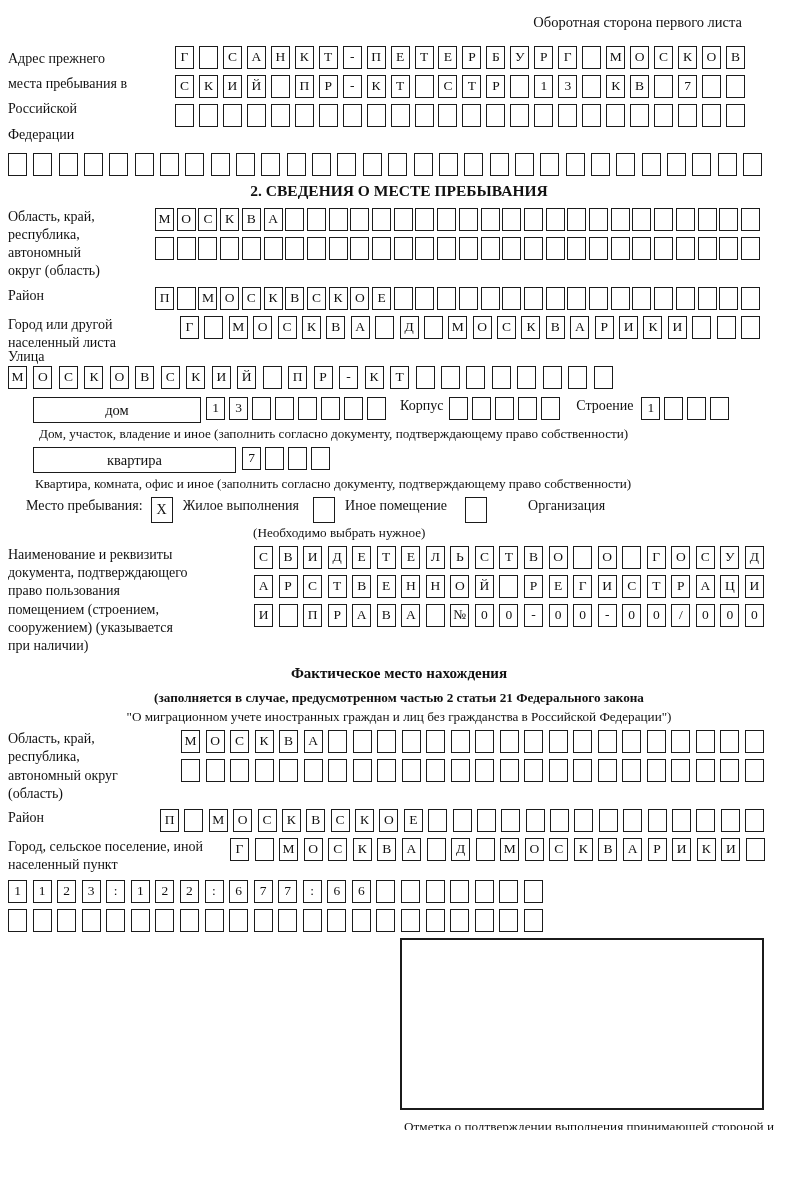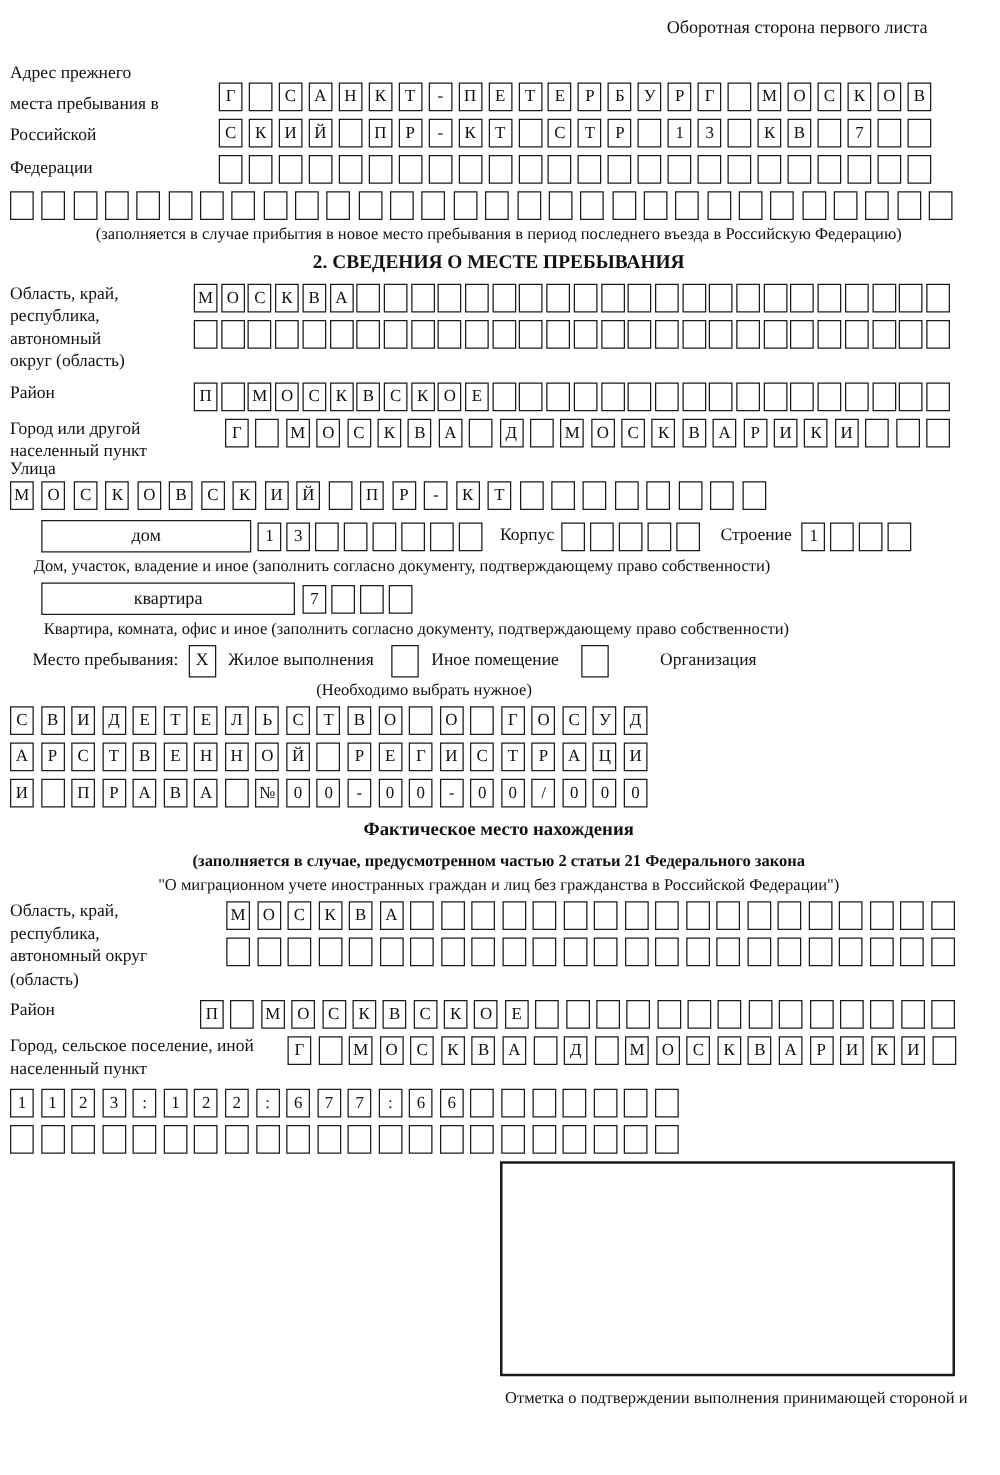--- a/index.html
+++ b/index.html
@@ -53,21 +53,21 @@
   }
   .bigbox{
     box-sizing:border-box;
     border:1.6px solid #1b1b1b;
     height:26px;
     display:flex;align-items:center;justify-content:center;
     font-size:14.5px;
     background:#fff;
     flex:0 0 auto;
   }
-  .inline-row{display:flex;align-items:center;}
+  .inline-row{display:flex;}
   .ckbox{
     box-sizing:border-box;
     width:22px;height:26px;
     border:1.6px solid #1b1b1b;
     text-align:center;
     font-size:14px;line-height:23px;
     flex:0 0 auto;
   }
   .stamp-box{
     box-sizing:border-box;
@@ -85,21 +85,21 @@
   }
   .toplabel{line-height:1.8;}
 </style>
 </head>
 <body>
 
 <div class="page">
 
   <div class="hdr-right">Оборотная сторона первого листа</div>
 
-  <div class="field" style="margin-top:15px;align-items:flex-end;">
+  <div class="field" style="margin-top:15px;">
     <div class="label toplabel" style="width:167px;padding-right:47px;">Адрес прежнего места пребывания в Российской Федерации</div>
     <div class="rows" style="width:570px;">
       <div class="cellrow">
           <span class="cell">Г</span>
           <span class="cell"></span>
           <span class="cell">С</span>
           <span class="cell">А</span>
           <span class="cell">Н</span>
           <span class="cell">К</span>
           <span class="cell">Т</span>
@@ -200,21 +200,20 @@
       <span class="cell"></span>
       <span class="cell"></span>
       <span class="cell"></span>
       <span class="cell"></span>
       <span class="cell"></span>
       <span class="cell"></span>
       <span class="cell"></span>
       <span class="cell"></span>
       <span class="cell"></span>
     </div>
-  <div class="caption">(заполняется в случае прибытия в новое место пребывания в период последнего въезда в Российскую Федерацию)</div>
 
   <div class="sec-title">2. СВЕДЕНИЯ О МЕСТЕ ПРЕБЫВАНИЯ</div>
 
   <div class="field">
     <div class="label" style="width:147px;padding-right:42px;">Область, край, республика, автономный округ (область)</div>
     <div class="rows" style="width:605px;">
       <div class="cellrow">
           <span class="cell">М</span>
           <span class="cell">О</span>
           <span class="cell">С</span>
@@ -305,21 +304,21 @@
         <span class="cell"></span>
         <span class="cell"></span>
         <span class="cell"></span>
         <span class="cell"></span>
         <span class="cell"></span>
         <span class="cell"></span>
       </div>
   </div>
 
   <div class="field">
-    <div class="label" style="width:172px;">Город или другой населенный пункт</div>
+    <div class="label" style="width:172px;">Город или другой населенный листа</div>
     <div class="cellrow" style="width:580px;">
         <span class="cell">Г</span>
         <span class="cell"></span>
         <span class="cell">М</span>
         <span class="cell">О</span>
         <span class="cell">С</span>
         <span class="cell">К</span>
         <span class="cell">В</span>
         <span class="cell">А</span>
         <span class="cell"></span>
@@ -394,21 +393,21 @@
         <span class="cell"></span>
       </div>
     <div class="label" style="margin-left:16px;">Строение</div>
     <div class="cellrow gapped" style="margin-left:8px;">
         <span class="cell">1</span>
         <span class="cell"></span>
         <span class="cell"></span>
         <span class="cell"></span>
       </div>
   </div>
-  <div class="caption" style="text-align:left;margin-left:19px;">Дом, участок, владение и иное (заполнить согласно документу, подтверждающему право собственности)</div>
+  <div class="caption" style="text-align:left;margin-left:31px;">Дом, участок, владение и иное (заполнить согласно документу, подтверждающему право собственности)</div>
 
   <div class="inline-row" style="margin:2px 0 0 25px;">
     <div class="bigbox" style="width:203px;">
       <span>квартира</span>
     </div>
     <div class="cellrow gapped" style="margin-left:6px;">
         <span class="cell">7</span>
         <span class="cell"></span>
         <span class="cell"></span>
         <span class="cell"></span>
@@ -421,20 +420,21 @@
     <span class="ckbox" style="margin-left:8px;">X</span>
     <div class="label" style="margin-left:10px;">Жилое выполнения</div>
     <span class="ckbox" style="margin-left:14px;"></span>
     <div class="label" style="margin-left:10px;">Иное помещение</div>
     <span class="ckbox" style="margin-left:18px;"></span>
     <div class="label" style="margin-left:41px;">Организация</div>
   </div>
   <div class="caption" style="text-align:left;margin-left:245px;margin-top:2px;">(Необходимо выбрать нужное)</div>
 
   <div class="field">
+    <div class="label" style="width:246px;padding-right:58px;">Наименование и реквизиты документа, подтверждающего право пользования помещением (строением, сооружением) (указывается при наличии)</div>
     <div class="rows" style="width:510px;">
       <div class="cellrow">
           <span class="cell">С</span>
           <span class="cell">В</span>
           <span class="cell">И</span>
           <span class="cell">Д</span>
           <span class="cell">Е</span>
           <span class="cell">Т</span>
           <span class="cell">Е</span>
           <span class="cell">Л</span>

